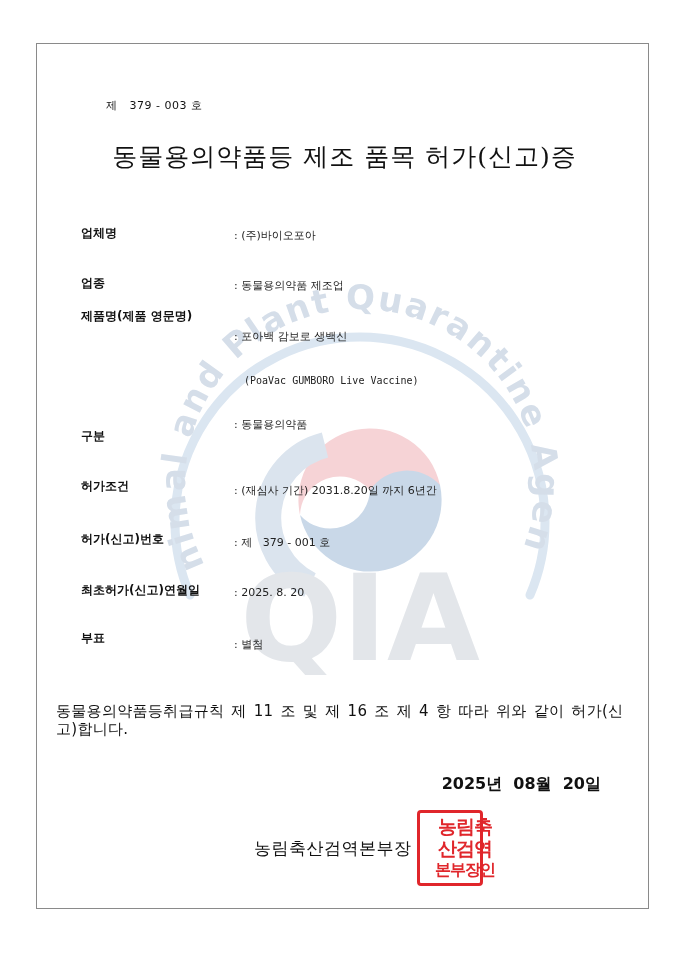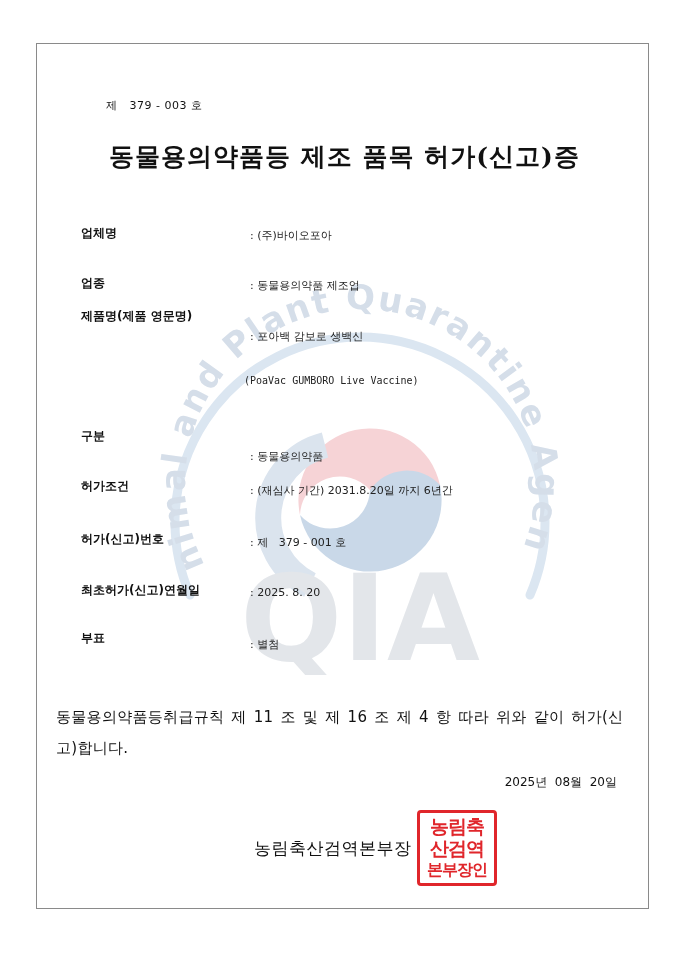--- a/index.html
+++ b/index.html
@@ -41,85 +41,85 @@
       white-space: pre;
       margin-left: 44px;
     }
     .doc-title {
       position: absolute;
       left: 0;
       width: 689px;
       top: 140px;
       text-align: center;
       font-size: 25px;
-      font-weight: bold;
+      font-weight: normal;
       letter-spacing: 1px;
       margin: 0;
       font-family: "DejaVu Serif", "Liberation Serif", serif;
     }
     .field-label {
       position: absolute;
       left: 81px;
       font-size: 12px;
       font-weight: bold;
     }
     .field-value {
       position: absolute;
       left: 234px;
       font-size: 11px;
       color: #222222;
       white-space: pre;
-      margin-left: 16px;
     }
     .field-sub {
       position: absolute;
       left: 244px;
       font-size: 10px;
       font-family: "DejaVu Sans Mono", "Liberation Mono", monospace;
       color: #222222;
     }
     .statement {
       position: absolute;
       left: 56px;
       width: 580px;
       top: 702px;
       font-size: 15px;
-      line-height: 31px;
+      line-height: 18px;
       letter-spacing: 0.3px;
       word-spacing: 2px;
     }
     .issue-date {
       position: absolute;
-      right: 72px;
+      right: 88px;
       top: 774px;
-      font-size: 12px;
+      font-size: 16px;
       white-space: pre;
+      font-weight: bold;
     }
     .issuer {
       position: absolute;
       left: 254px;
       top: 837px;
       font-size: 17px;
       letter-spacing: 0.5px;
       z-index: 1;
     }
     .seal {
       position: absolute;
       left: 417px;
       top: 810px;
-      width: 80px;
+      width: 66px;
       height: 76px;
       border: 3px solid #e0262b;
       border-radius: 4px;
       box-sizing: border-box;
       display: grid;
       grid-template-rows: repeat(3, 1fr);
       align-items: center;
       justify-items: center;
-      padding: 2px 3px;
+      padding: 2px 15px;
       z-index: 2;
       mix-blend-mode: multiply;
     }
     .seal-row {
       color: #e0262b;
       font-size: 19px;
       font-weight: bold;
       line-height: 1;
       letter-spacing: -1px;
       white-space: nowrap;
@@ -158,21 +158,21 @@
 <div class="field-value" style="top:228px">: (주)바이오포아</div>
 
 <div class="field-label" style="top:275px">업종</div>
 <div class="field-value" style="top:278px">: 동물용의약품 제조업</div>
 
 <div class="field-label" style="top:308px">제품명(제품 영문명)</div>
 <div class="field-value" style="top:329px">: 포아백 감보로 생백신</div>
 <div class="field-sub" style="top:375px">(PoaVac GUMBORO Live Vaccine)</div>
 
 <div class="field-label" style="top:428px">구분</div>
-<div class="field-value" style="top:449px">: 동물용의약품</div>
+<div class="field-value" style="top:417px">: 동물용의약품</div>
 
 <div class="field-label" style="top:478px">허가조건</div>
 <div class="field-value" style="top:483px">: (재심사 기간) 2031.8.20일 까지 6년간</div>
 
 <div class="field-label" style="top:531px">허가(신고)번호</div>
 <div class="field-value" style="top:535px">: 제   379 - 001 호</div>
 
 <div class="field-label" style="top:582px">최초허가(신고)연월일</div>
 <div class="field-value" style="top:586px">: 2025. 8. 20</div>
 

